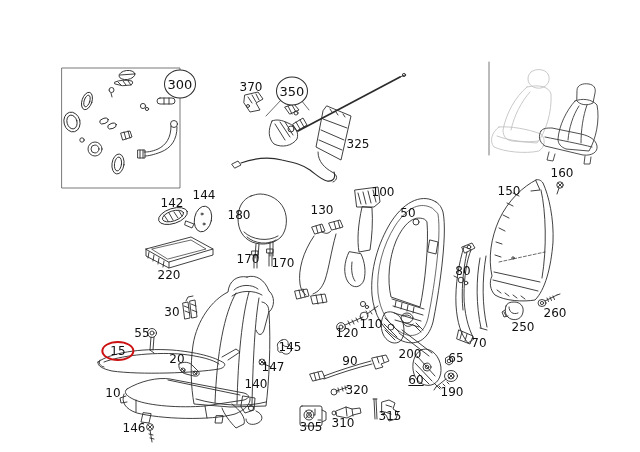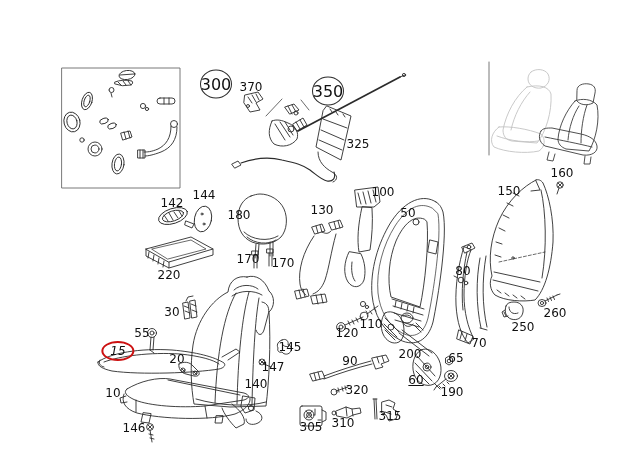--- a/index.html
+++ b/index.html
@@ -7,23 +7,23 @@
           font-family:"DejaVu Sans", sans-serif;}
   svg{position:absolute;left:0;top:0;}
   .art{stroke:#2b2b2b;stroke-width:.9;fill:none;stroke-linecap:round;stroke-linejoin:round;}
   .ghost{stroke:#c3c3c3;}
   .dark{stroke:#3c3c3c;}
   .boxline{stroke:#6a6a6a;}
   #labels-layer{position:absolute;left:0;top:0;width:100%;height:100%;}
   .part-label{position:absolute;transform:translate(-50%,-50%);font-size:12px;
               color:#101010;white-space:nowrap;line-height:1;}
   .part-label.circled{width:30px;height:27px;border:1.4px solid #2b2b2b;border-radius:50%;
-              display:flex;align-items:center;justify-content:center;font-size:16px;background:#fff;margin-left:36px;}
+              display:flex;align-items:center;justify-content:center;font-size:13px;background:#fff;}
   .part-label.highlighted{border:2.6px solid var(--highlight-color,#cc1111);border-radius:50%;
-              padding:2px 7px;background:transparent;font-style:italic;}
+              padding:2px 7px;background:transparent;}
 </style>
 </head>
 <body>
 
 <div class="canvas">
 
 <svg width="640" height="452" viewBox="0 0 640 452">
 
   <g class="art">
     <rect class="boxline" x="62" y="68" width="118" height="120"></rect>

